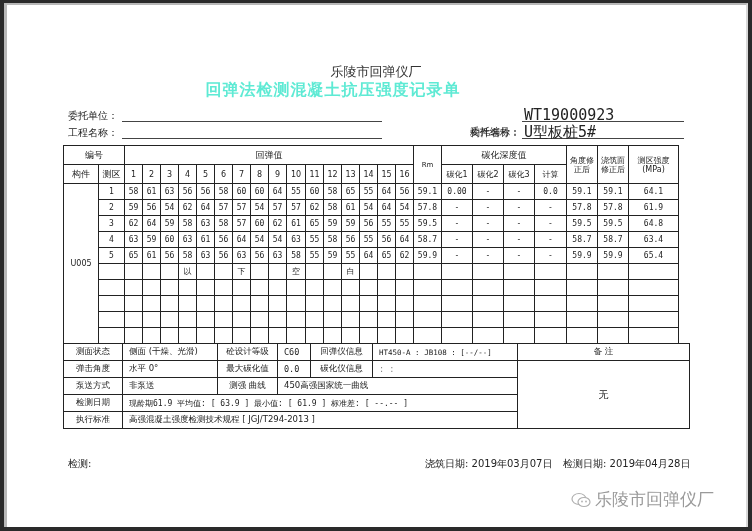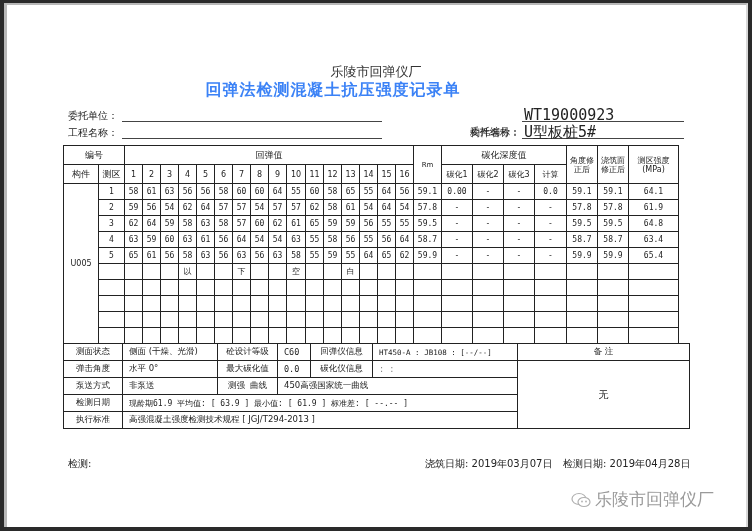--- a/index.html
+++ b/index.html
@@ -1,30 +1,30 @@
 <!DOCTYPE html>
 <html><head>
 <meta charset="utf-8">
 <style>
   html, body { margin:0; padding:0; }
   body { width:752px; height:531px; background:#2a2a2a; position:relative; overflow:hidden; font-family:"DejaVu Sans", sans-serif; }
   .page { position:absolute; left:4px; top:3px; width:744px; height:524px; background:#ffffff; border-left:3px solid #b8b8b8; border-top:2px solid #b8b8b8; border-right:2px solid #d8d8d8; box-sizing:border-box; }
   .abs { position:absolute; }
   .company { left:0; width:752px; top:63px; text-align:center; font-size:13px; color:#333; }
-  .title { left:0; width:666px; top:80px; text-align:center; font-size:16px; font-weight:bold; color:#3b82f6; font-family:"DejaVu Serif", serif; letter-spacing:1px; }
+  .title { left:0; width:666px; top:80px; text-align:center; font-size:16px; font-weight:bold; color:#5eead4; font-family:"DejaVu Serif", serif; letter-spacing:1px; }
   .meta-label { font-size:10px; color:#222; }
   .meta-line { border-bottom:1px solid #444; height:12px; font-size:15px; color:#222; font-family:"DejaVu Sans Mono", monospace; padding-left:2px; box-sizing:border-box; line-height:11px; }
   table.grid { position:absolute; left:63px; top:145px; border-collapse:collapse; table-layout:fixed; }
   table.grid td { border:1px solid #222; padding:0; text-align:center; vertical-align:middle; font-size:8px; color:#222; overflow:hidden; white-space:nowrap; }
   table.grid td.hdr { font-size:9px; }
   table.grid td.num { font-family:"DejaVu Sans Mono", monospace; font-size:8px; }
   table.grid td.small { font-size:8px; line-height:9px; white-space:normal; }
   table.info { position:absolute; left:63px; top:343px; border-collapse:collapse; table-layout:fixed; }
   table.info td { border:1px solid #222; padding:0 0 0 6px; font-size:8.5px; color:#222; height:16px; overflow:hidden; white-space:nowrap; }
-  table.info td.lbl { text-align:center; padding:0;font-family:Liberation Mono, monospace; }
+  table.info td.lbl { text-align:center; padding:0; }
   table.info td.ctr { text-align:center; padding:0;margin-top:44px; }
   table.info td.mono { font-family:"DejaVu Sans Mono", monospace; }
   .footer { font-size:10px; color:#222; }
   .watermark { left:571px; top:488px; font-size:17px; color:#9a9a9a; }
   .wm-icon { display:inline-block; width:20px; height:16px; vertical-align:middle; margin-right:4px; }
 </style>
 </head>
 <body>
 
 <div class="page"></div>

